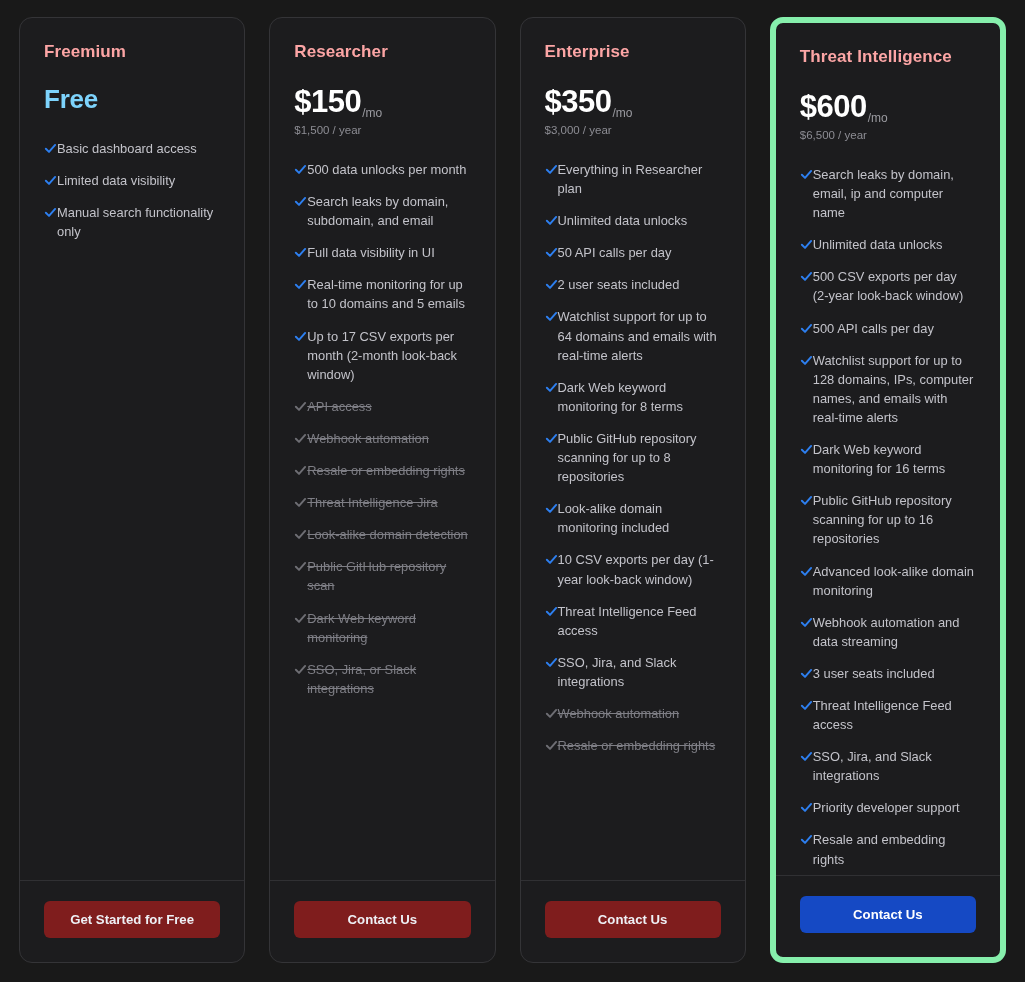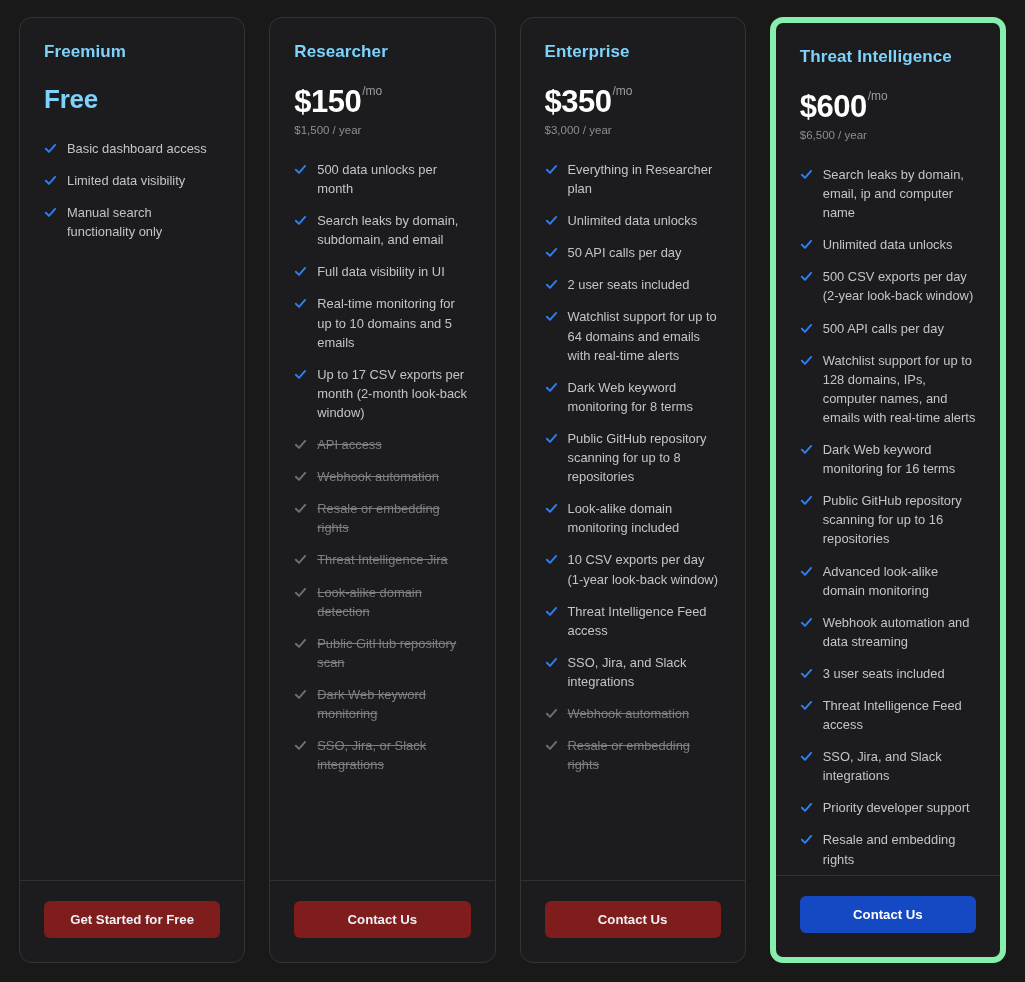--- a/index.html
+++ b/index.html
@@ -38,28 +38,28 @@
 
   .card-body {
     flex: 1 1 auto;
     padding: 24px 24px 10px 24px;
     overflow: hidden;
   }
 
   .plan-name {
     font-size: 17px;
     font-weight: bold;
-    color: #7dd3fc;
+    color: #fca5a5;
     letter-spacing: 0.1px;
     margin-bottom: 22px;
   }
 
   .price-row {
     display: flex;
-    align-items: flex-start;
+    align-items: flex-end;
     margin-bottom: 4px;
   }
 
   .price-amount {
     font-size: 31px;
     font-weight: bold;
     color: #ffffff;
     letter-spacing: -0.5px;
   }
 
@@ -87,21 +87,20 @@
   .feature-list {
     list-style: none;
     display: flex;
     flex-direction: column;
     gap: 13px;
   }
 
   .feature-item {
     display: flex;
     align-items: flex-start;
-    gap: 10px;
   }
 
   .check-icon {
     flex: 0 0 auto;
     width: 13px;
     height: 13px;
     margin-top: 3px;
     display: block;
   }
 

